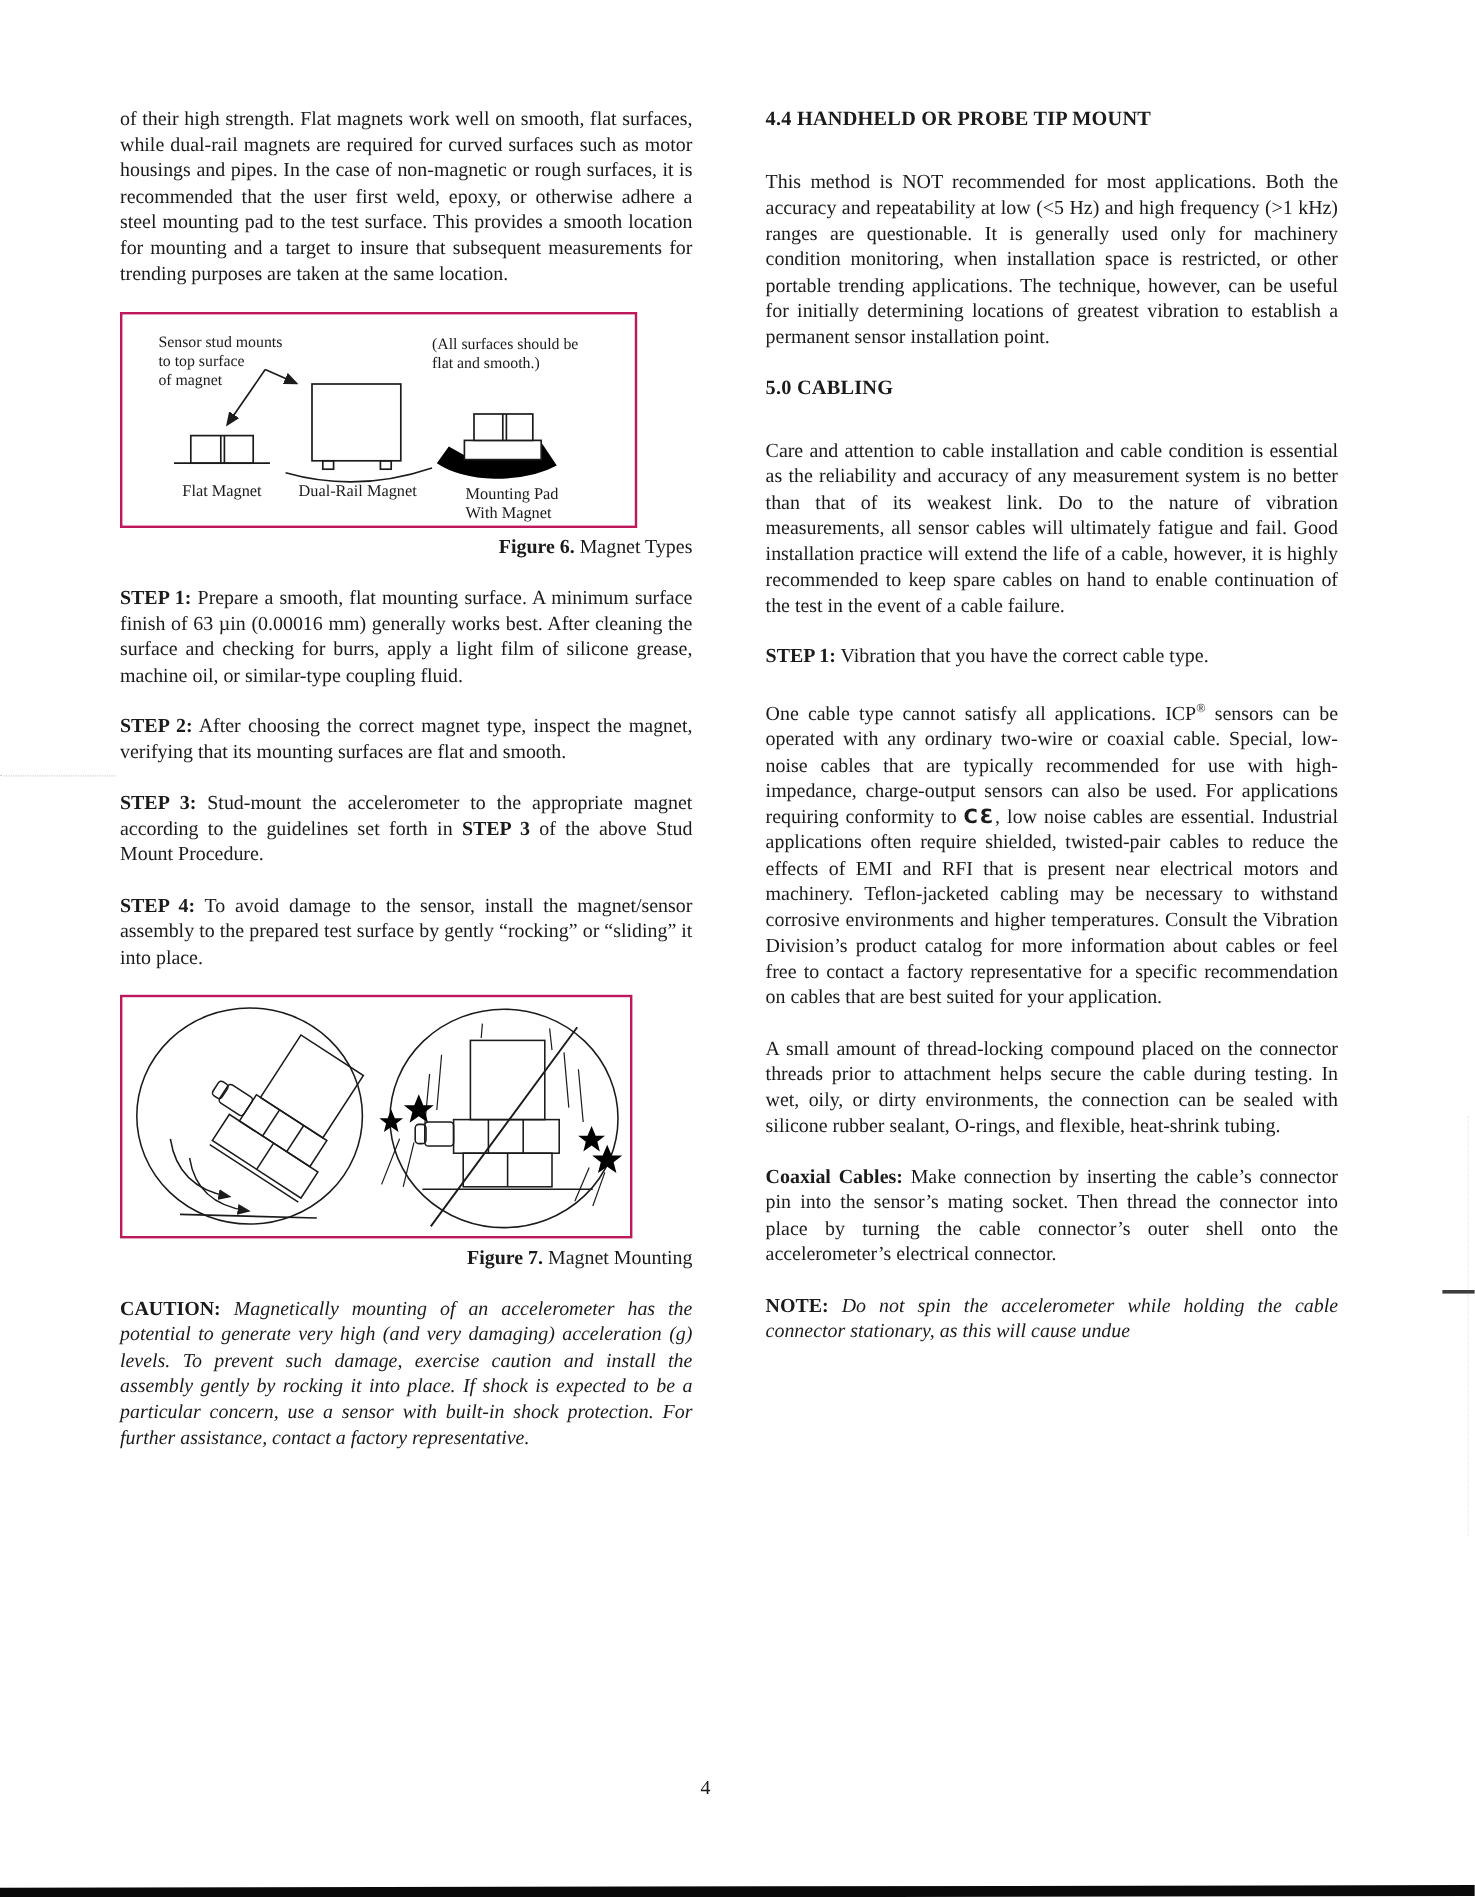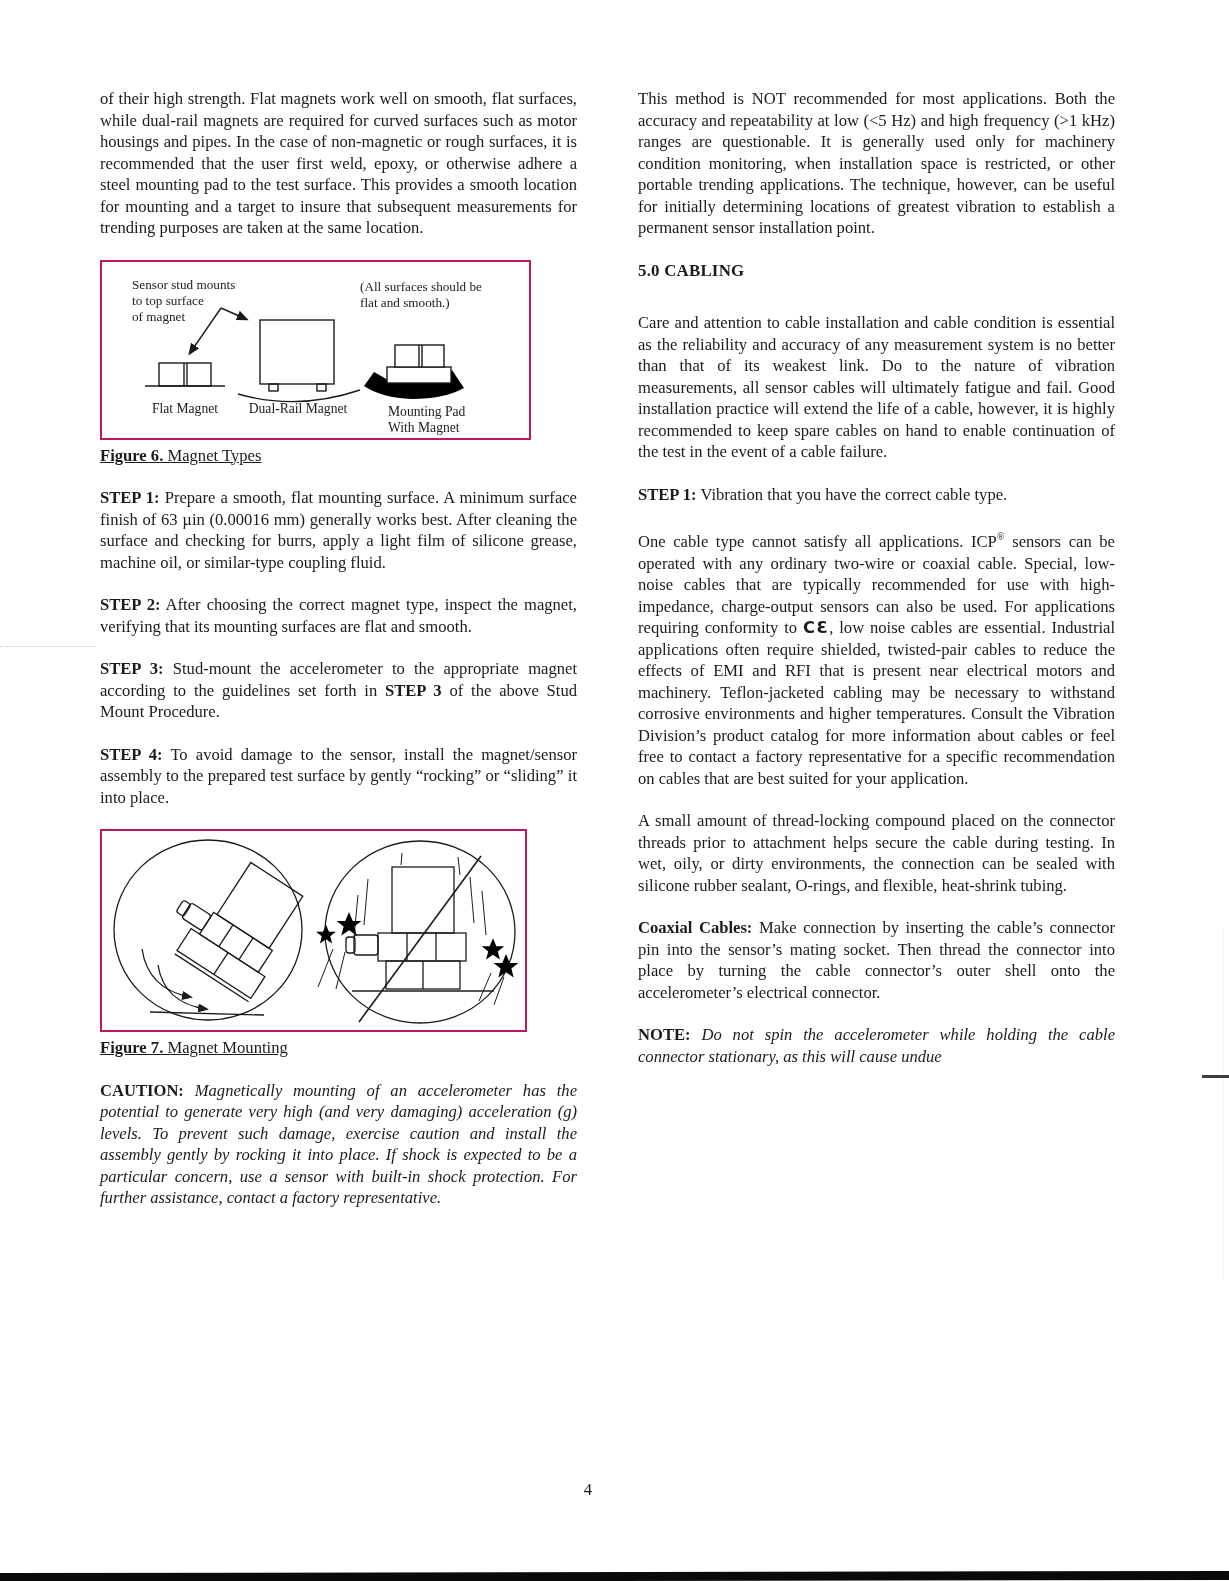--- a/index.html
+++ b/index.html
@@ -10,21 +10,21 @@
   .col{position:absolute;top:88px;width:477px;font-size:16.6px;line-height:21.5px;}
   .col-left{left:100px;}
   .col-right{left:638px;}
   p{margin:0 0 21px 0;text-align:justify;}
   .lead{font-weight:bold;}
   .ital{font-style:italic;}
   .lead-ital{font-weight:bold;font-style:normal;}
   h3{font-size:16.9px;font-weight:bold;margin:0 0 31px 0;letter-spacing:0.2px;}
   h3.second{margin-top:6px;}
   .figure-box{border:2px solid #be185d;background:#fff;}
-  .fig-caption{margin:5px 0 21px 0;text-align:left;text-decoration:underline;}
+  .fig-caption{margin:5px 0 21px 0;text-align:right;}
   .fig-caption .figno{font-weight:bold;}
   .fig7wrap{margin-top:5px;}
   .caution{margin-top:5px;}
   sup.reg{font-size:0.62em;vertical-align:super;line-height:0;}
   .ce{font-family:"DejaVu Sans", sans-serif;font-weight:700;letter-spacing:1.5px;font-size:0.98em;}
   .page-number{position:absolute;left:558px;top:1480px;width:60px;text-align:center;
     font-size:16.6px;font-family:"Liberation Serif",serif;}
   
   .artifact-bottom-bar{position:absolute;left:0;top:1572px;width:1229px;height:9px;background:#0a0a0a;transform:rotate(-0.10deg);}
   .artifact-right-dash{position:absolute;left:1202px;top:1075px;width:27px;height:3px;background:#3d3d3d;}
@@ -173,20 +173,21 @@
   <div class="fig-caption">
     <span class="figno">Figure 7.</span><span> Magnet Mounting</span>
   </div>
 
   <p class="caution"><span class="lead-ital">CAUTION:</span><span class="ital"> Magnetically mounting of an accelerometer has the potential to generate very high (and very damaging) acceleration (g) levels.  To prevent such damage, exercise caution and install the assembly gently by rocking it into place.  If shock is expected to be a particular concern, use a sensor with built-in shock protection.  For further assistance, contact a factory representative.</span></p>
 
 </div>
 
 <div class="col col-right">
 
+  <h3>4.4 HANDHELD OR PROBE TIP MOUNT</h3>
 
   <p>This method is NOT recommended for most applications.  Both the accuracy and repeatability at low (&lt;5 Hz) and high frequency (&gt;1 kHz) ranges are questionable.  It is generally used only for machinery condition monitoring, when installation space is restricted, or other portable trending applications.  The technique, however, can be useful for initially determining locations of greatest vibration to establish a permanent sensor installation point.</p>
 
   <h3 class="second">5.0 CABLING</h3>
 
   <p>Care and attention to cable installation and cable condition is essential as the reliability and accuracy of any measurement system is no better than that of its weakest link.  Do to the nature of vibration measurements, all sensor cables will ultimately fatigue and fail.  Good installation practice will extend the life of a cable, however, it is highly recommended to keep spare cables on hand to enable continuation of the test in the event of a cable failure.</p>
 
   <p><span class="lead">STEP 1:</span><span> Vibration that you have the correct cable type.</span></p>
 
   <p style="margin-top:26px;"><span>One cable type cannot satisfy all applications.  ICP</span><sup class="reg">®</sup><span> sensors can be operated with any ordinary two-wire or coaxial cable.  Special, low-noise cables that are typically recommended for use with high-impedance, charge-output sensors can also be used.  For applications requiring conformity to </span><span class="ce">CƐ</span><span>, low noise cables are essential.  Industrial applications often require shielded, twisted-pair cables to reduce the effects of EMI and RFI that is present near electrical motors and machinery.  Teflon-jacketed cabling may be necessary to withstand corrosive environments and higher temperatures.  Consult the Vibration Division’s product catalog for more information about cables or feel free to contact a factory representative for a specific recommendation on cables that are best suited for your application.</span></p>

